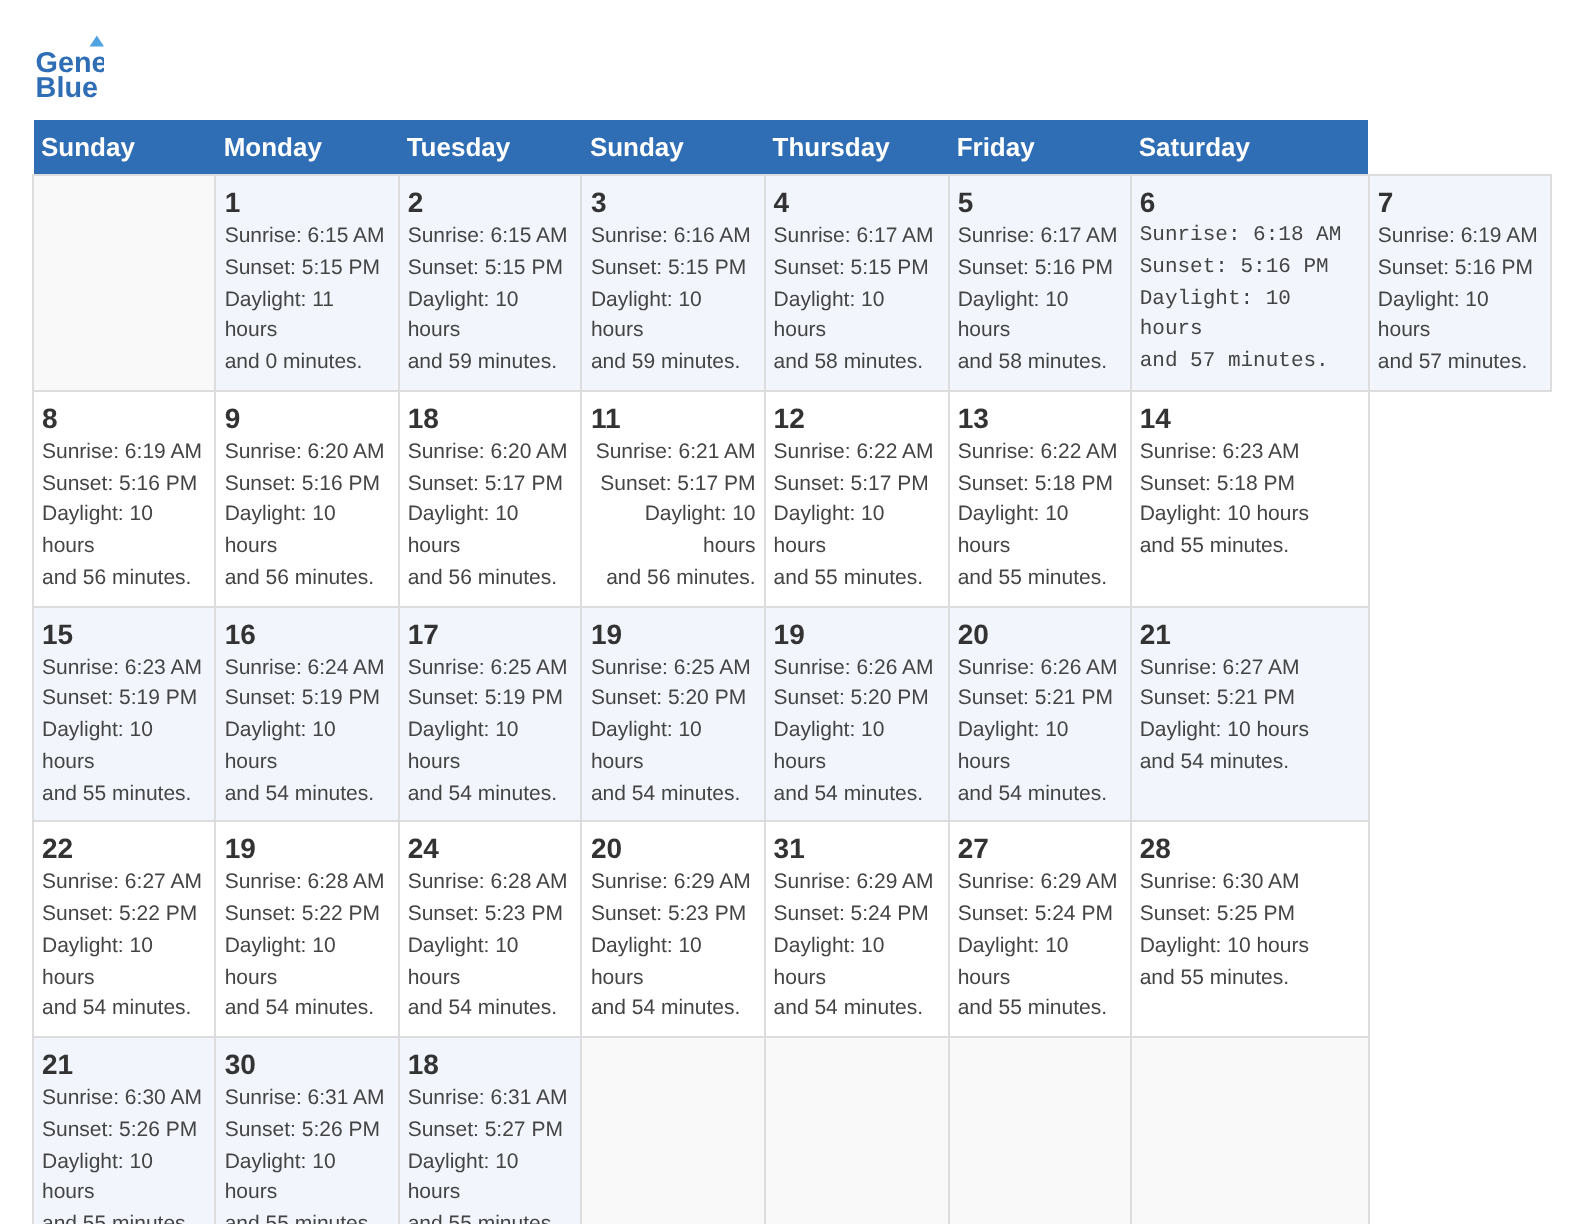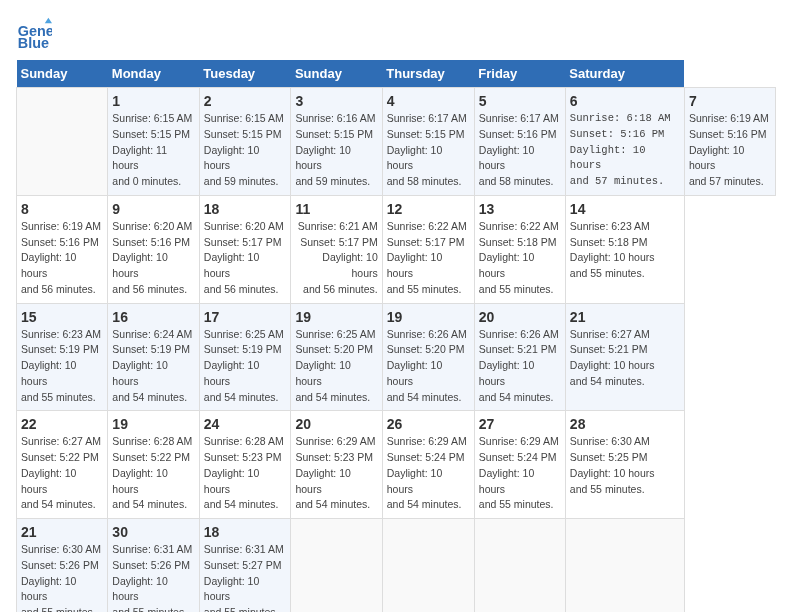--- a/index.html
+++ b/index.html
@@ -288,21 +288,21 @@
 and 54 minutes.</div>
         </td>
         <td>
           <span class="day-num">20</span>
           <div class="day-info" style="white-space: pre-line;">Sunrise: 6:29 AM
 Sunset: 5:23 PM
 Daylight: 10 hours
 and 54 minutes.</div>
         </td>
         <td>
-          <span class="day-num">26</span>
+          <span class="day-num">31</span>
           <div class="day-info" style="white-space: pre-line;">Sunrise: 6:29 AM
 Sunset: 5:24 PM
 Daylight: 10 hours
 and 54 minutes.</div>
         </td>
         <td>
           <span class="day-num">27</span>
           <div class="day-info" style="white-space: pre-line;">Sunrise: 6:29 AM
 Sunset: 5:24 PM
 Daylight: 10 hours

